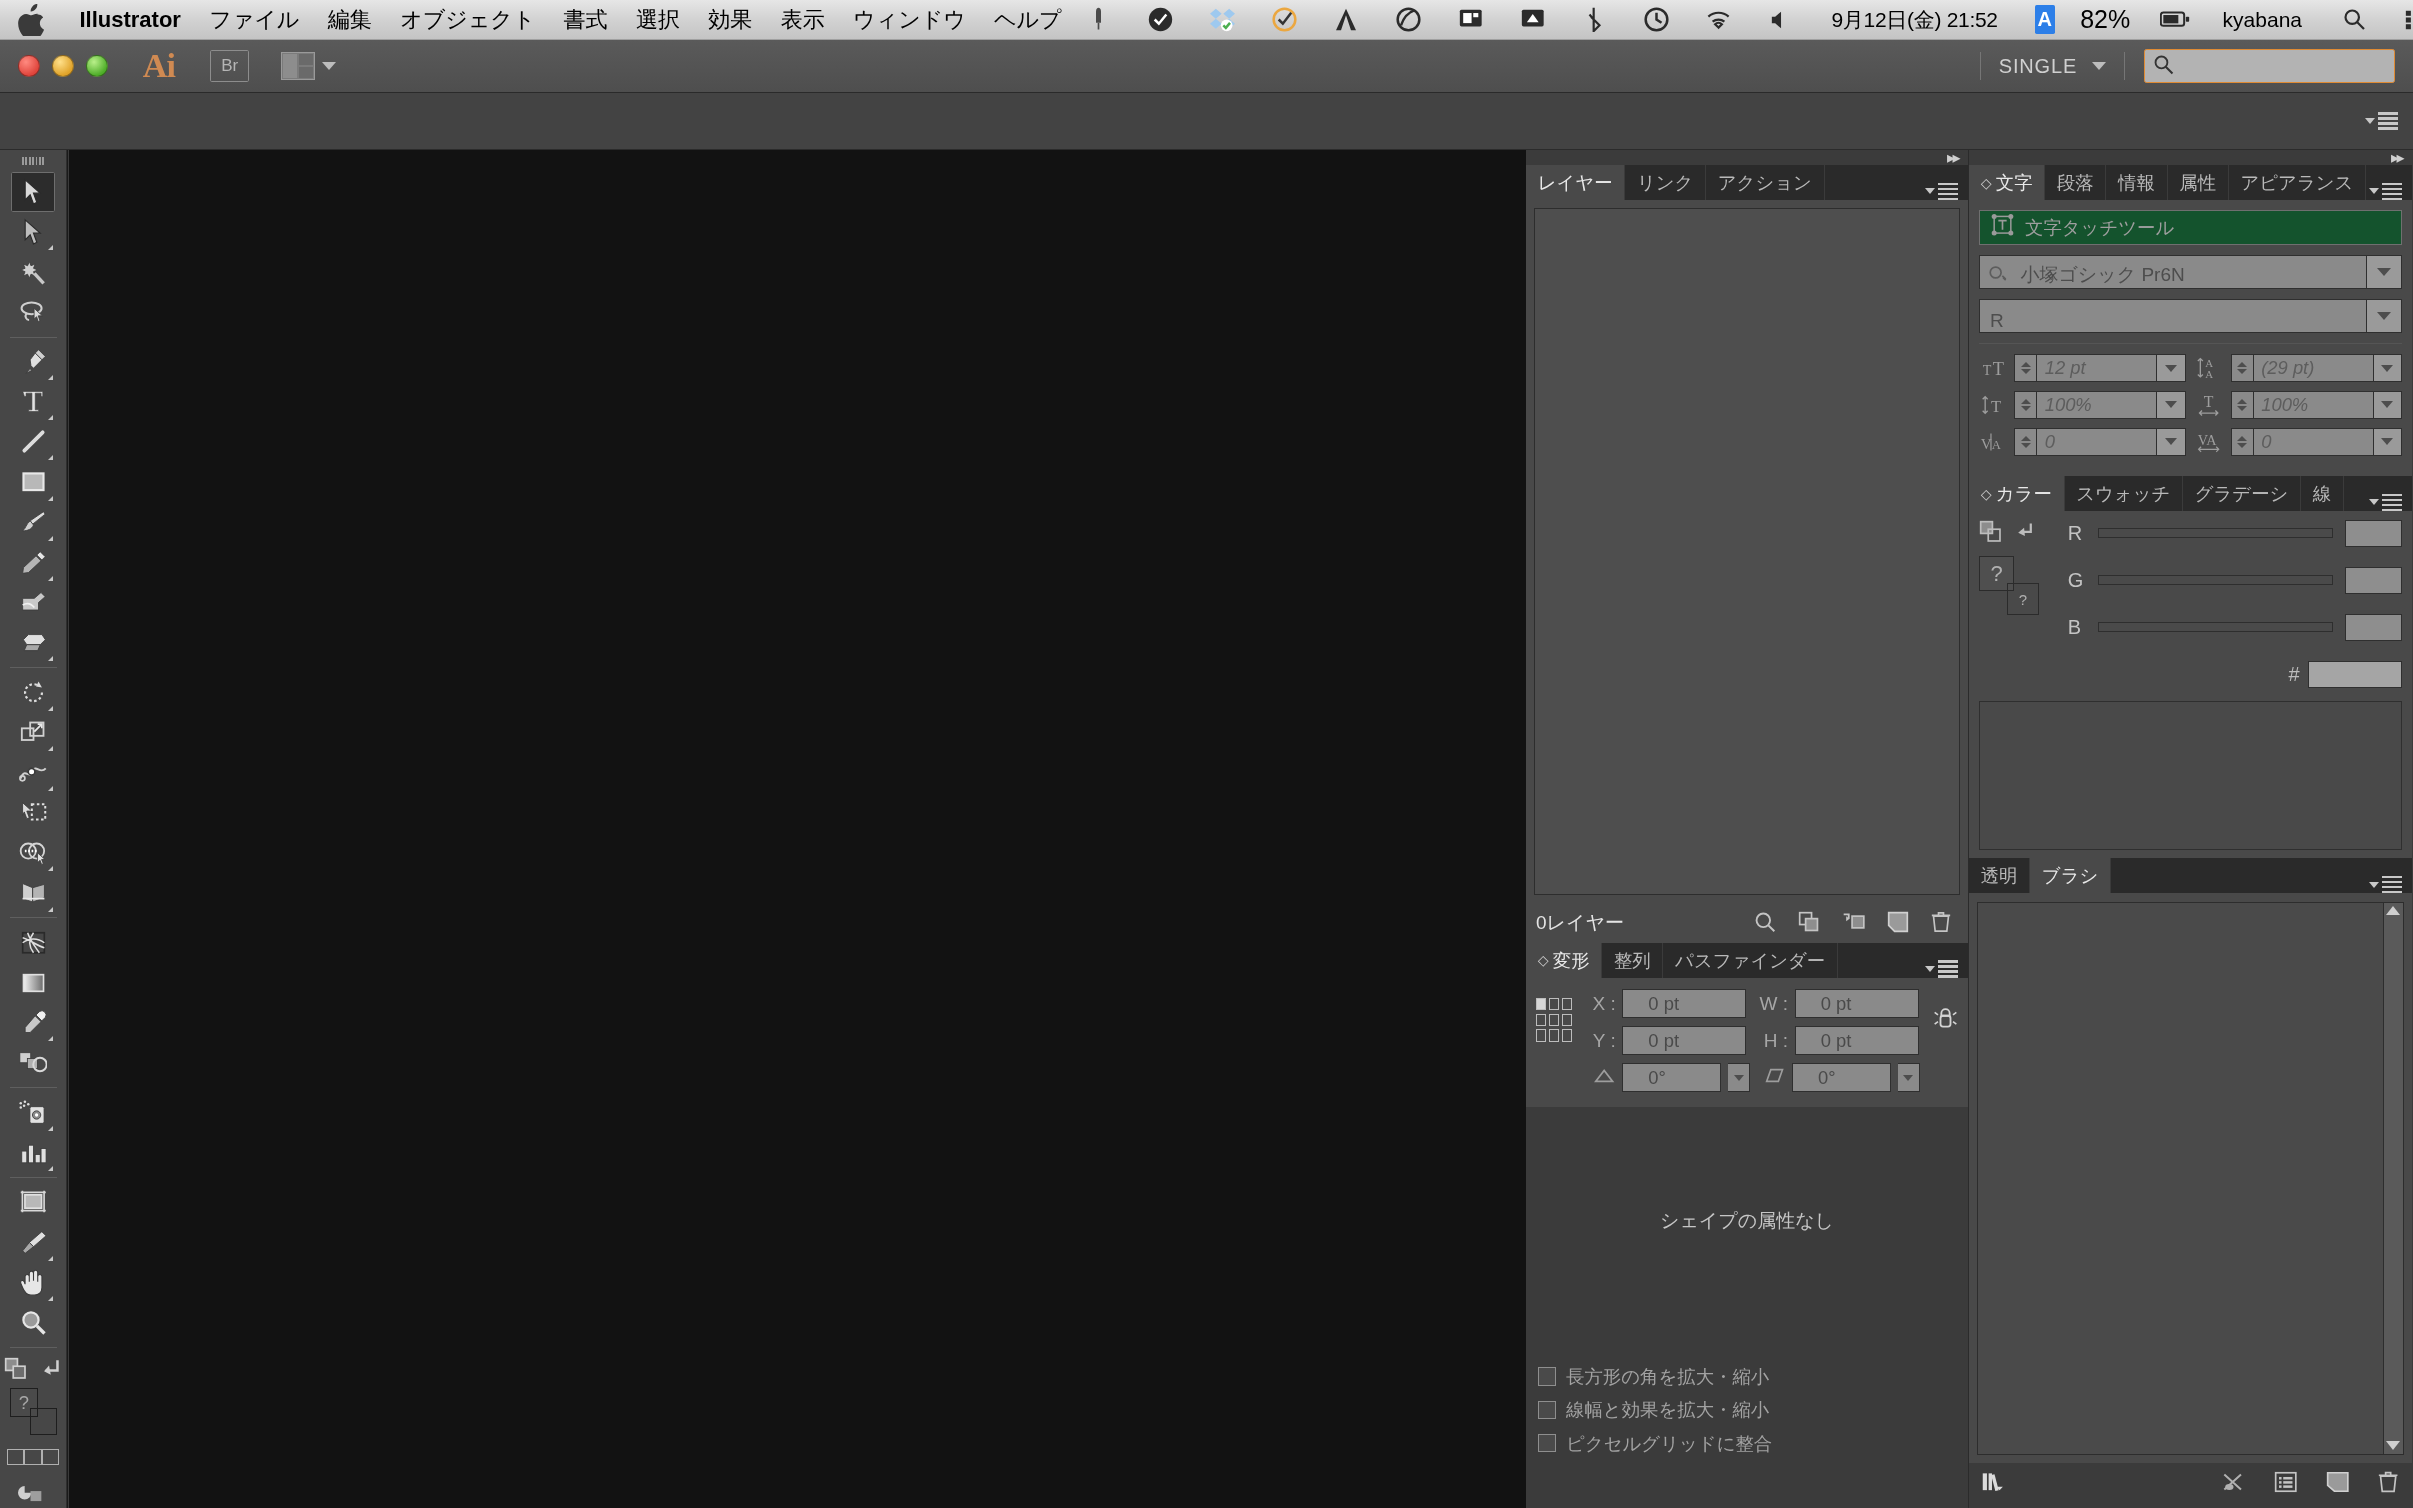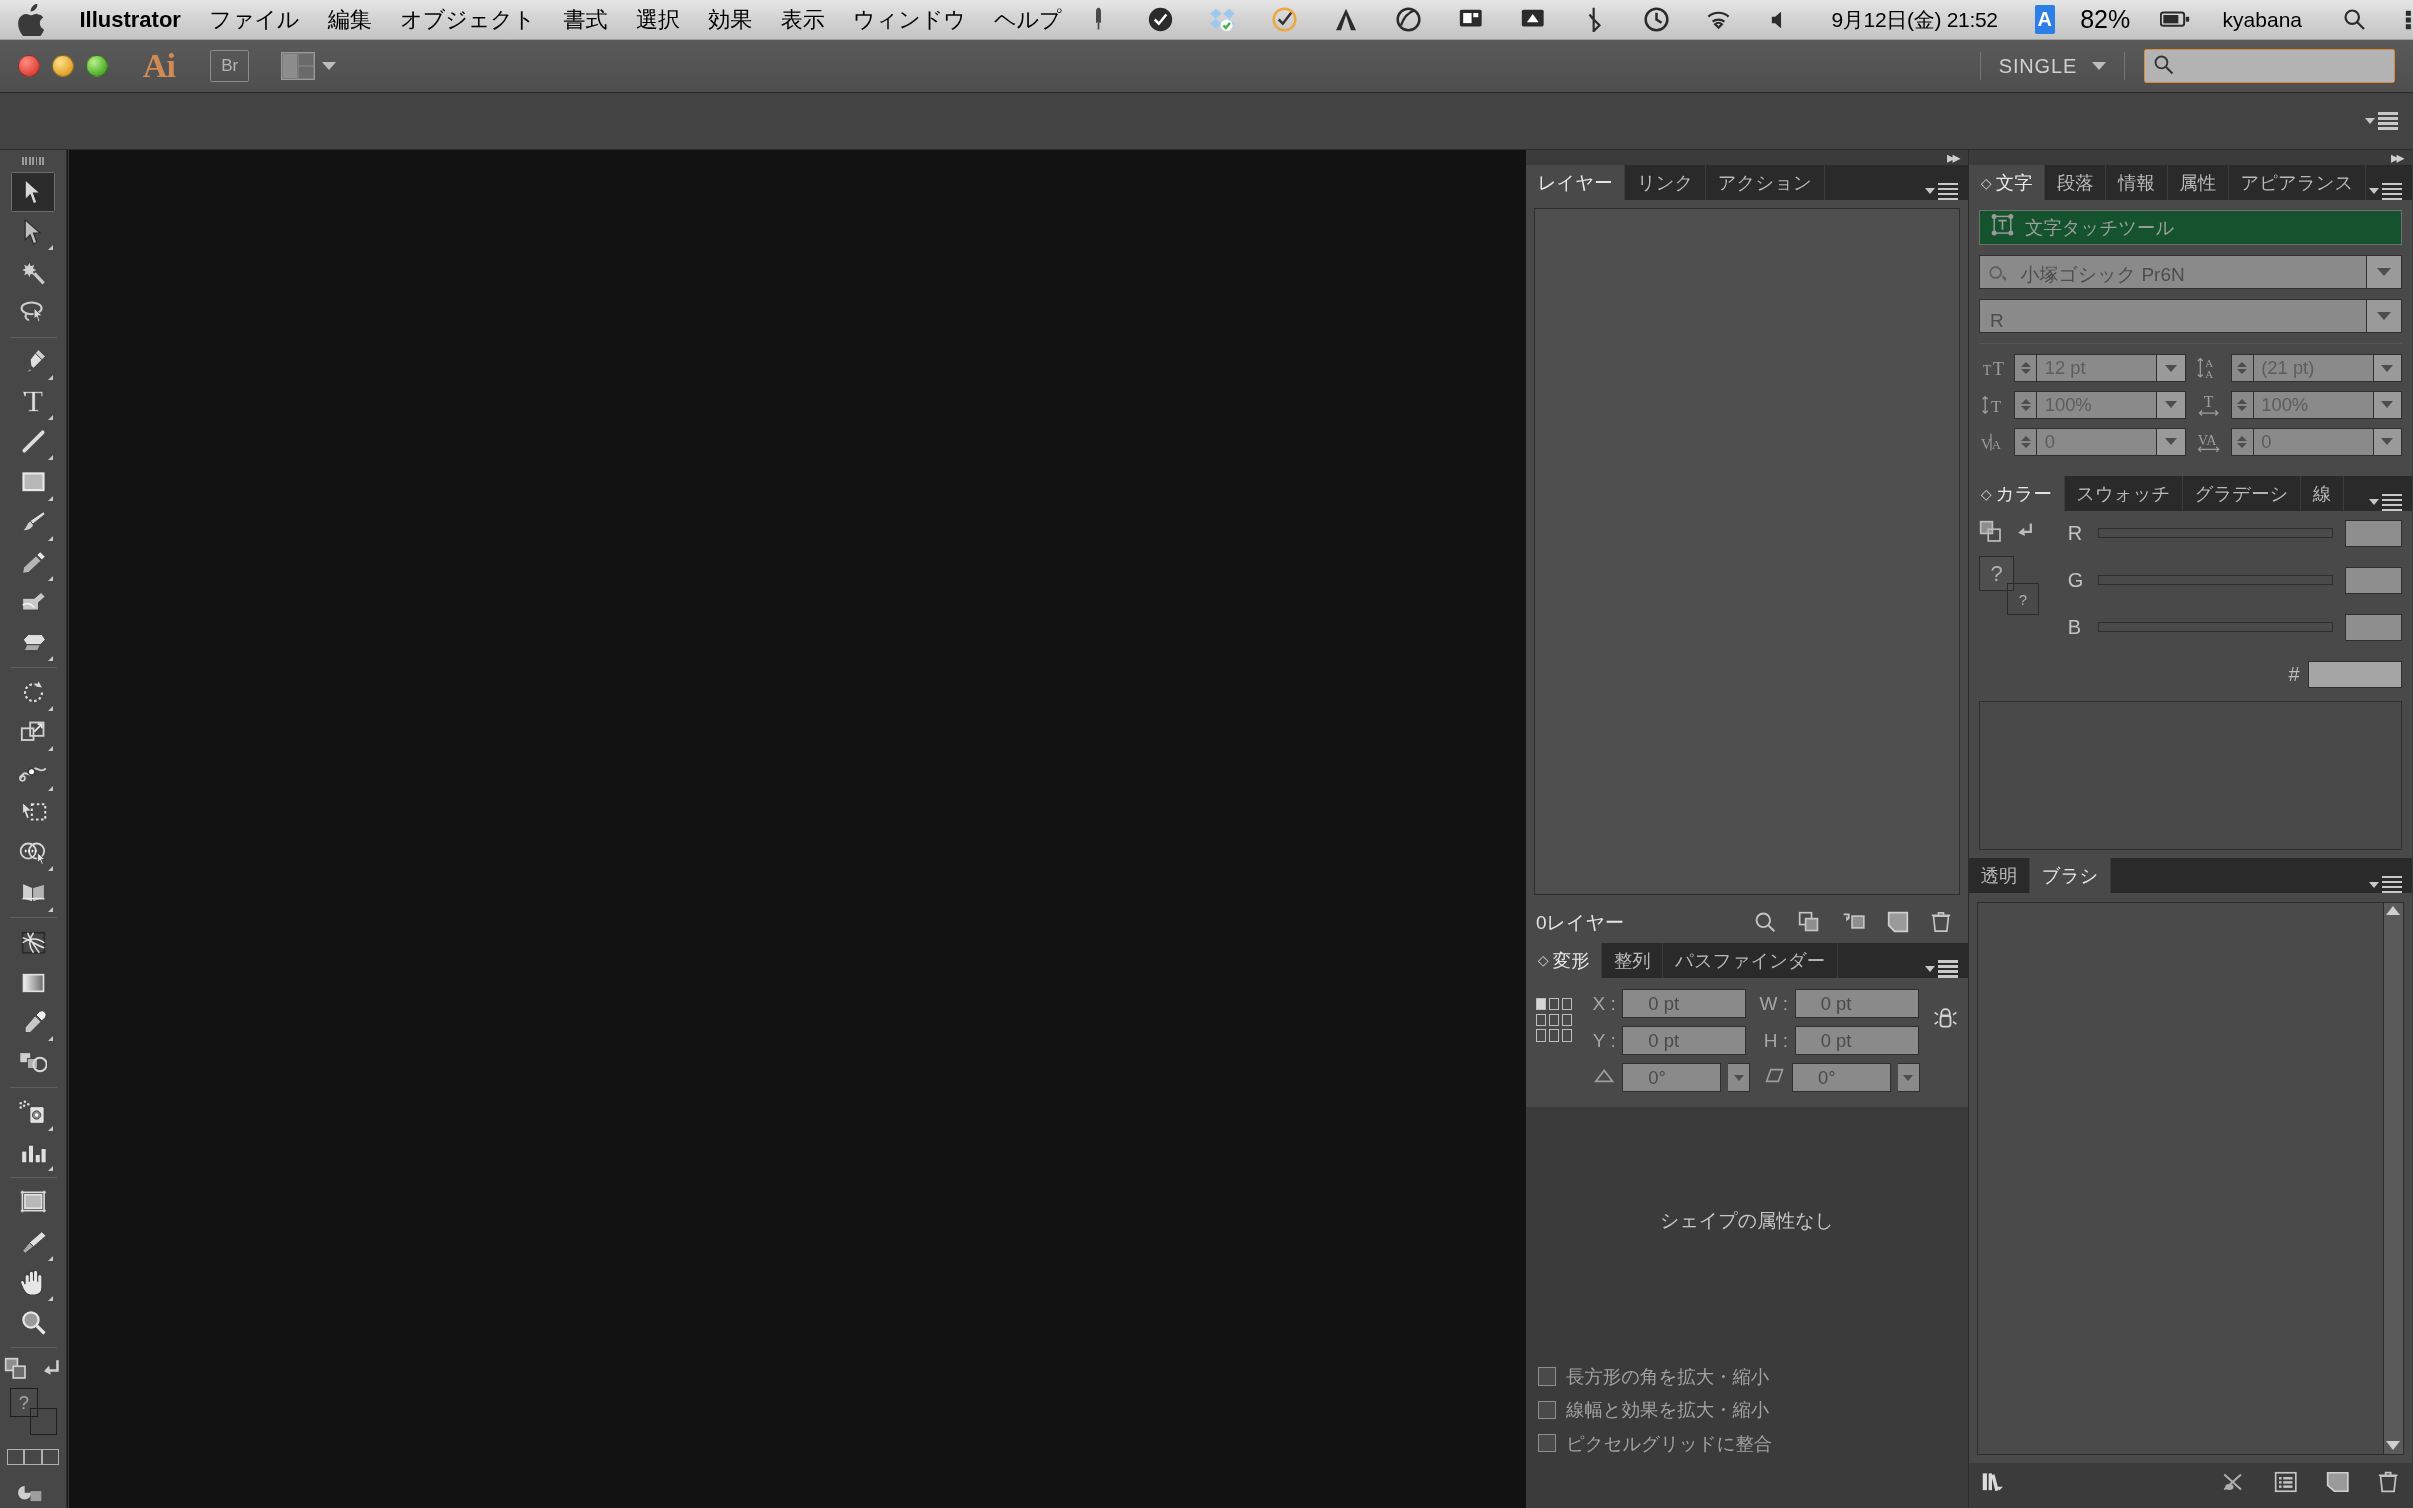--- a/index.html
+++ b/index.html
@@ -182,21 +182,21 @@
   }
   .font-field {
     margin-top: 10px; display: flex; height: 34px; border: 0.8px solid #2f2f2f;
   }
   .font-field .ff-in { flex: 1; background: #8a8a8a; display: flex; align-items: flex-end; gap: 10px; padding-left: 8.4px; color: #4d4d4d; font-size: 19px; }
   .font-field .ff-dd { width: 35px; background: #9a9a9a; border-left: 0.8px solid #2f2f2f; display: flex; align-items: center; justify-content: center; }
   .hr-line { height: 0.8px; background: #555; margin: 10px 0; }
   .cp-row { display: flex; gap: 10px; margin-bottom: 8.4px; }
   .cp-cell { flex: 1; display: flex; align-items: center; gap: 6.7px; }
   .cp-ic { width: 28.5px; height: 27px; display: flex; align-items: center; justify-content: center; color: #9d9d9d; }
-  .cp-field { flex: 1; display: flex; height: 28.5px; border: 0.8px solid #2f2f2f; }
+  .cp-field { flex: 1; display: flex; height: 28.5px; border: 0.8px solid #2f2f2f; font-style: italic; }
   .cp-stepper { width: 22px; background: #8a8a8a; border-right: 0.8px solid #2f2f2f; display: flex; flex-direction: column; align-items: center; justify-content: center; gap: 2.5px; }
   .cp-stepper .up { width: 0; height: 0; border-left: 5px solid transparent; border-right: 5px solid transparent; border-bottom: 5.9px solid #4d4d4d; }
   .cp-stepper .dn { width: 0; height: 0; border-left: 5px solid transparent; border-right: 5px solid transparent; border-top: 5.9px solid #4d4d4d; }
   .cp-val { flex: 1; background: #8a8a8a; display: flex; align-items: center; padding-left: 7.5px; color: #5d5d5d; font-size: 18.4px; }
   .cp-dd { width: 28.5px; background: #9a9a9a; border-left: 0.8px solid #2f2f2f; display: flex; align-items: center; justify-content: center; }
 
   
   .color-body { background: #494949; padding: 8.4px 10px; position: relative; }
   .cpick { display: flex; gap: 11.7px; }
   .cpick-left { width: 77px; }
@@ -921,21 +921,21 @@
                 <text x="10" y="13" font-size="13" font-family="Liberation Serif, serif" fill="#9d9d9d">A</text>
                 <text x="10" y="26" font-size="13" font-family="Liberation Serif, serif" fill="#9d9d9d">A</text>
                 <path d="M4 4v20M1 6l3-3 3 3M1 22l3 3 3-3" stroke="#9d9d9d" stroke-width="1.6" fill="none"></path>
               </svg>
           </span>
           <span class="cp-field">
             <span class="cp-stepper">
                 <i class="up"></i>
                 <i class="dn"></i>
               </span>
-            <span class="cp-val">(21 pt)</span>
+            <span class="cp-val">(29 pt)</span>
             <span class="cp-dd">
                 <i style="width:0;height:0;border-left:6.7px solid transparent;border-right:6.7px solid transparent;border-top:7.5px solid #4d4d4d;display:block;"></i>
               </span>
           </span>
         </div>
       </div>
 
       <div class="cp-row">
         <div class="cp-cell">
           <span class="cp-ic">

